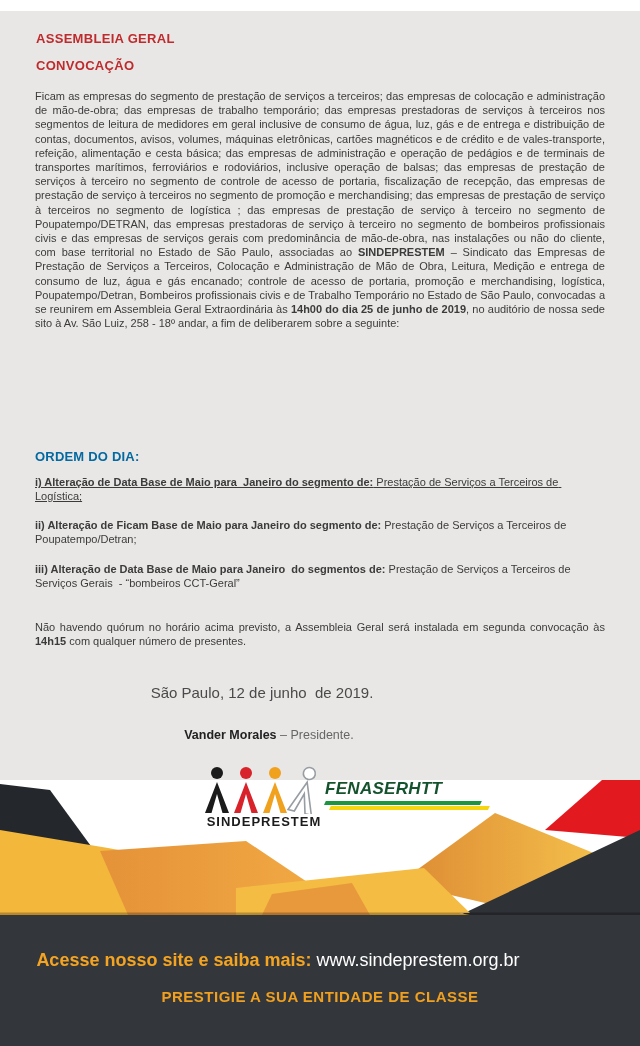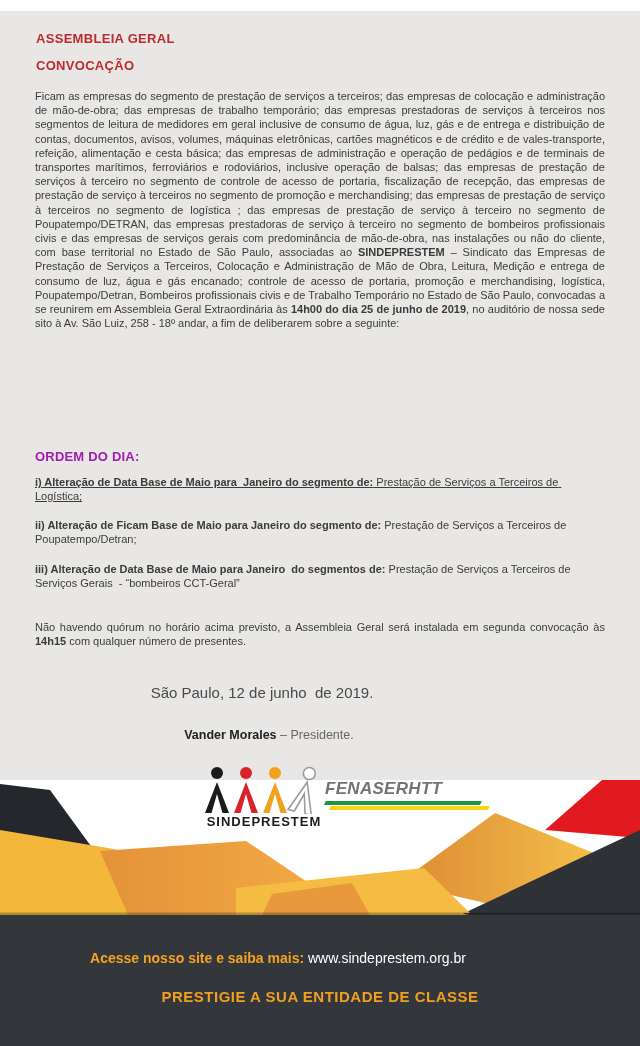--- a/index.html
+++ b/index.html
@@ -13,41 +13,41 @@
     left:36px; width:570px; color:#bf2a2c; font-weight:800;
     font-size:13px; letter-spacing:0.3px;
   }
   .para {
     left:35px; width:570px; color:#3b3b3b;
     font-size:11px; line-height:14.2px; white-space:pre-wrap;
   }
   .justify { text-align:justify; }
   .b { font-weight:700; }
   .agenda-heading {
-    left:35px; width:570px; color:#a21caf; font-weight:800; font-size:13px; letter-spacing:0.2px;
+    left:35px; width:570px; color:#0369a1; font-weight:800; font-size:13px; letter-spacing:0.2px;
   }
   .center-line { left:0; width:524px; text-align:center; white-space:pre-wrap; }
   .date-line { font-size:15px; color:#4a4a4a; }
   .president-line { font-size:12.5px; color:#666; }
   .president-name { font-weight:700; color:#222; }
   .sind-logo { left:204px; top:766px; width:120px; height:48px; }
   .sind-wordmark {
     left:195px; top:814px; width:138px; text-align:center;
     font-size:13px; font-weight:700; letter-spacing:1px; color:#1c1c1c;
   }
   .fena { left:325px; top:779px; width:164px; }
   .fena-wordmark {
-    font-style:italic; font-weight:800; font-size:17px; color:#737373; letter-spacing:0.3px;
+    font-style:italic; font-weight:800; font-size:17px; color:#14532d; letter-spacing:0.3px;
   }
   .fena-bar { height:3.5px; width:156px; transform:skewX(-25deg); }
   .fena-bar.green { margin-top:2px; background:#1d9440; }
   .fena-bar.yellow { margin-top:1px; margin-left:5px; width:159px; background:#f7d411; }
   .band { left:0; top:780px; width:640px; height:135px; }
   .footer { left:0; top:915px; width:640px; height:131px; background:#33373b; }
-  .footer-line1 { position:absolute; top:35px; left:0; width:556px; text-align:center; font-size:14px; }
+  .footer-line1 { position:absolute; top:35px; left:0; width:556px; text-align:center; font-size:18px; }
   .footer-cta { color:#f5a421; font-weight:700; }
   .footer-url { color:#ffffff; font-weight:400; }
   .footer-line2 {
     position:absolute; top:73px; left:0; width:640px; text-align:center;
     font-size:15px; font-weight:800; letter-spacing:0.5px; color:#f0a01e;
   }
 </style>
 </head>
 <body>
 

